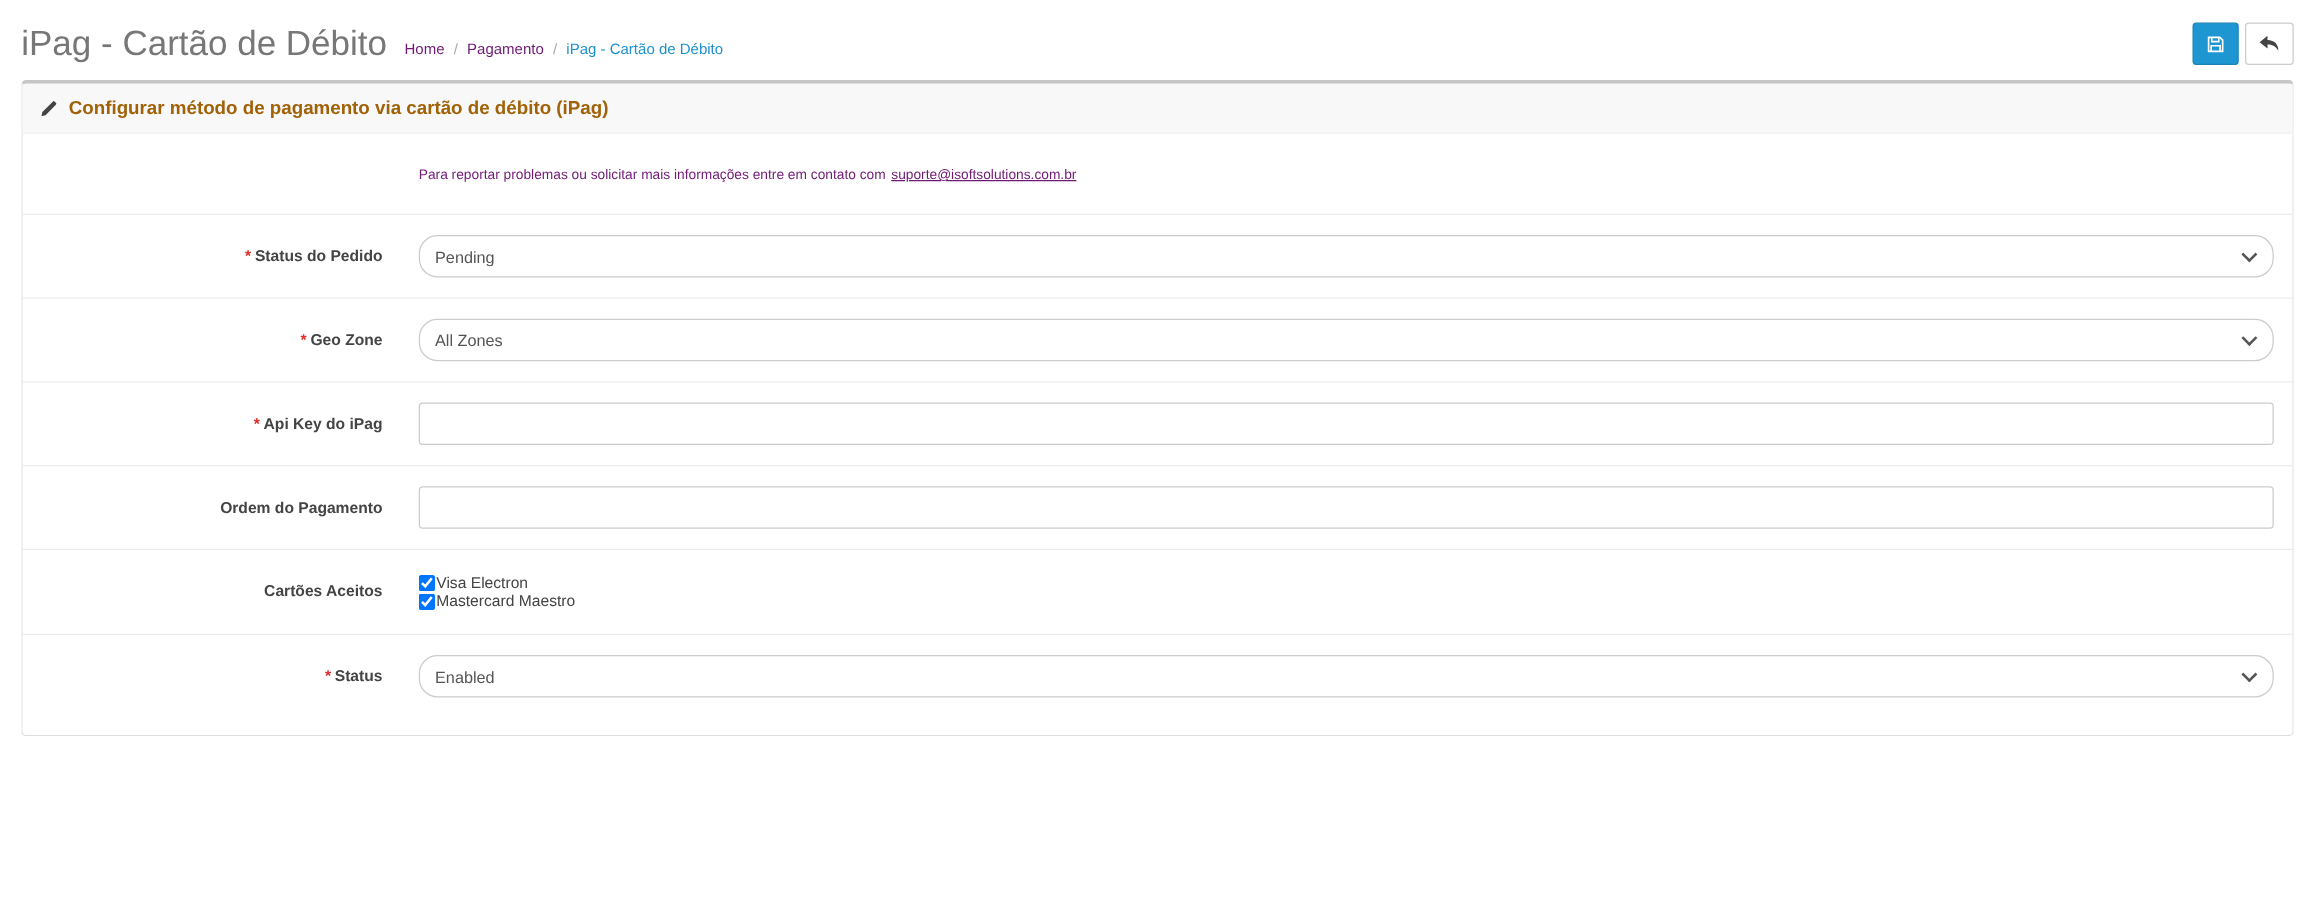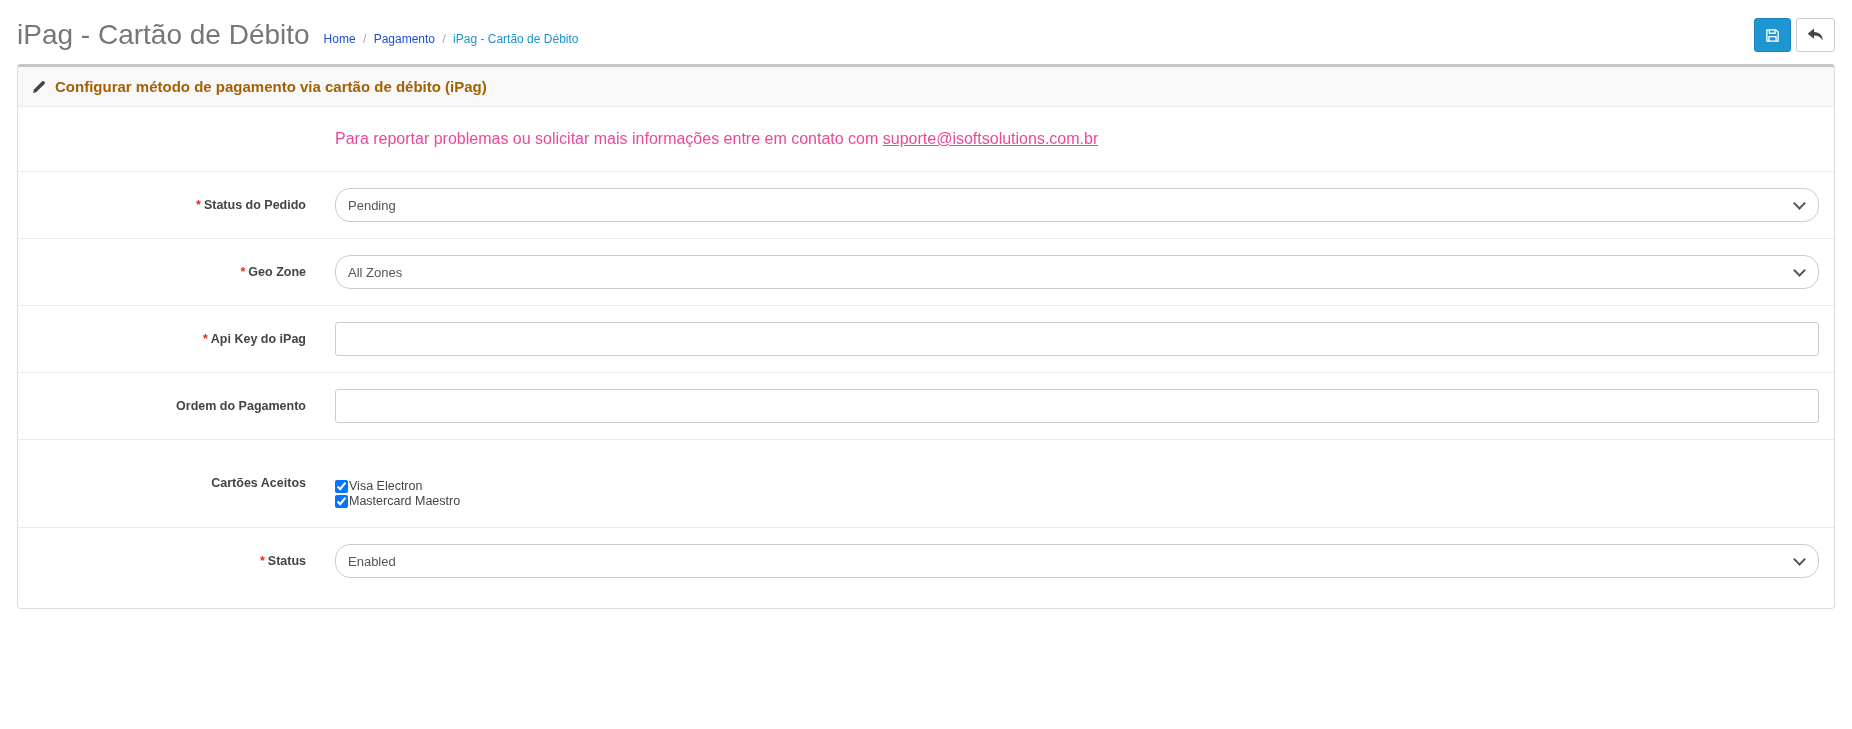--- a/index.html
+++ b/index.html
@@ -23,21 +23,21 @@
   h1.page-title {
     font-size: 28px;
     font-weight: 400;
     color: #777;
     letter-spacing: 0;
     margin-right: 14px;
     white-space: nowrap;
   }
   .breadcrumb { font-size: 12px; margin-top: 8px; white-space: nowrap; }
   .breadcrumb a { text-decoration: none; }
-  .breadcrumb .crumb { color: #1d4ed8; cursor: pointer; }
+  .breadcrumb .crumb { color: #701a75; cursor: pointer; }
   .breadcrumb .crumb.active { color: #1e91cf; }
   .breadcrumb .sep { color: #aaa; padding: 0 4px; }
 
   .toolbar { display: flex; gap: 5px; }
   .btn {
     height: 34px;
     min-width: 37px;
     border-radius: 3px;
     display: inline-flex;
     align-items: center;
@@ -83,21 +83,21 @@
     padding-right: 14px;
     font-size: 12.5px;
     font-weight: bold;
     color: #444;
     line-height: 1.3;
   }
   .label-col .req { color: #e02b27; margin-right: 3px; font-weight: bold; }
   .control-col { flex: 1 1 auto; position: relative; margin-left: 15px; }
 
   .contact-row { padding: 23px 15px; }
-  .contact-text { font-size: 16px; color: #ec4899; }
+  .contact-text { font-size: 11px; color: #701a75; }
 
   input.form-control, select.form-control {
     width: 100%;
     height: 34px;
     border: 1px solid #ccc;
     border-radius: 3px;
     padding: 0 12px;
     font-size: 13px;
     color: #555;
     background: #fff;
@@ -144,21 +144,21 @@
   }
   .autofill-icon::after {
     content: "";
     position: absolute;
     bottom: 2px; left: 2px;
     width: 7px; height: 6px;
     border: 1px solid #bdbdbd;
   }
 
   .checkbox-row { padding: 19px 15px; }
-  .checkbox-group { display: flex; flex-direction: column; gap: 1px; margin-top: 20px; }
+  .checkbox-group { display: flex; flex-direction: column; gap: 1px; }
   .checkbox-line { display: flex; align-items: center; font-size: 12.5px; color: #444; cursor: pointer; }
   .checkbox-line input { margin: 0 1px 0 0; width: 13px; height: 13px; cursor: pointer; }
 
   .last-row { padding-bottom: 16px; }
 </style>
 </head>
 <body>
 
 <div class="page-header">
   <div class="page-header-left">

